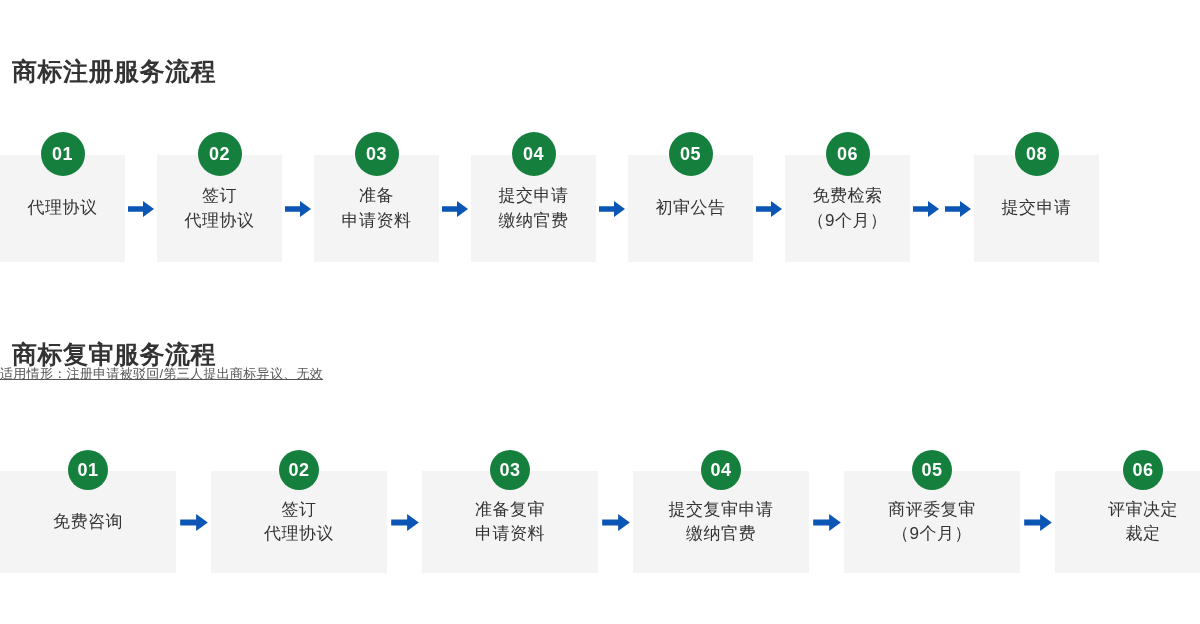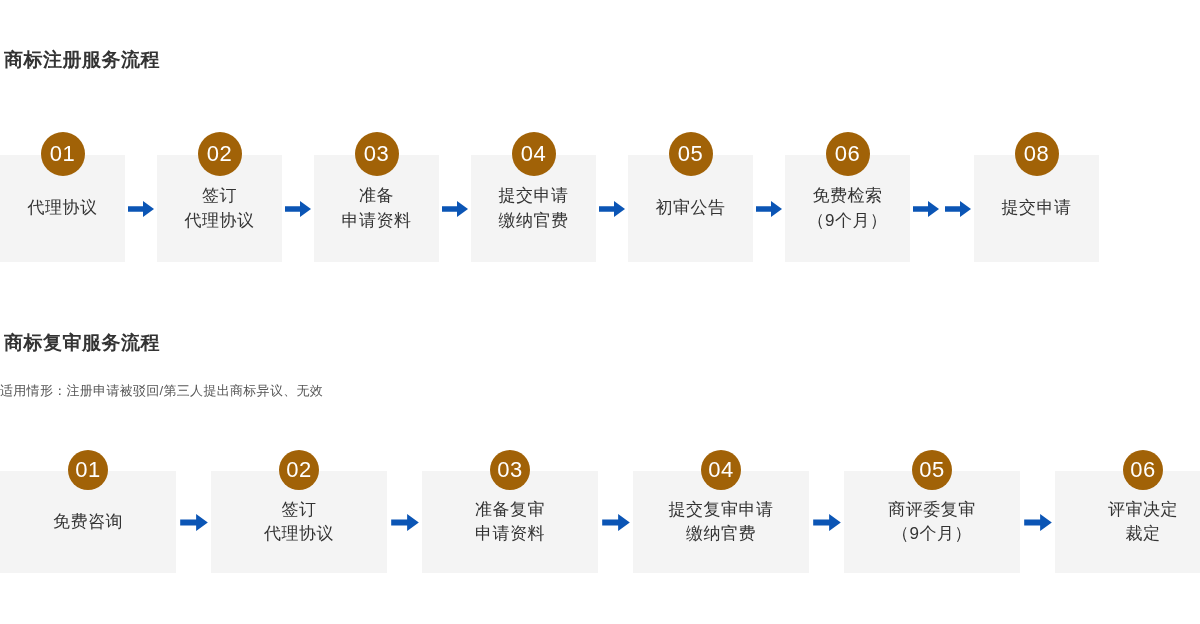--- a/index.html
+++ b/index.html
@@ -9,25 +9,25 @@
   }
   body {
     width: 1200px;
     height: 624px;
     font-family: "Liberation Sans", "DejaVu Sans", sans-serif;
     position: relative;
     overflow: hidden;
   }
 
   .section-title {
-    font-size: 19px;
+    font-size: 25px;
     font-weight: bold;
     color: #333333;
     letter-spacing: 0.5px;
-    margin: 4px;
+    margin: 12px;
     padding: 0;
   }
 
   .section-sub {
     font-size: 13px;
     color: #555555;
     margin: 0;
     padding: 0;
     letter-spacing: 0.3px;
   }
@@ -54,30 +54,31 @@
     color: #333333;
     line-height: 1.42;
     white-space: pre-line;
     font-size: 18px;
     letter-spacing: 0.5px;
   }
 
   .badge {
     position: absolute;
     border-radius: 50%;
-    background: #a16207;
+    background: #15803d;
     color: #ffffff;
     display: flex;
     align-items: center;
     justify-content: center;
-    font-size: 22px;
+    font-size: 18px;
     letter-spacing: 0.5px;
     left: 50%;
     transform: translateX(-50%);
     z-index: 5;
+    font-weight: bold;
   }
 
   .arrow {
     display: flex;
     align-items: center;
     justify-content: center;
     flex: 0 0 auto;
   }
   .arrow svg { display: block; }
 
@@ -90,21 +91,21 @@
 
   
   #row-2 { top: 471px; height: 102px; }
   #row-2 .step { width: 176px; height: 102px; }
   #row-2 .arrow { width: 35px; }
   #row-2 .badge { width: 40px; height: 40px; top: -21px; }
   #row-2 .step-label { font-size: 17px; }
 
   #title-1 { position: absolute; left: 0px; top: 43px; }
   #title-2 { position: absolute; left: 0px; top: 326px; }
-  #subtitle-2 { position: absolute; left: 0px; top: 382px; }
+  #subtitle-2 { position: absolute; left: 0px; top: 365px; text-decoration: underline; }
 </style>
 </head>
 <body>
 
 <h2 id="title-1" class="section-title">商标注册服务流程</h2>
 
 <div id="row-1" class="flow-row">
 
   <div class="step">
     <div class="badge">01</div>

